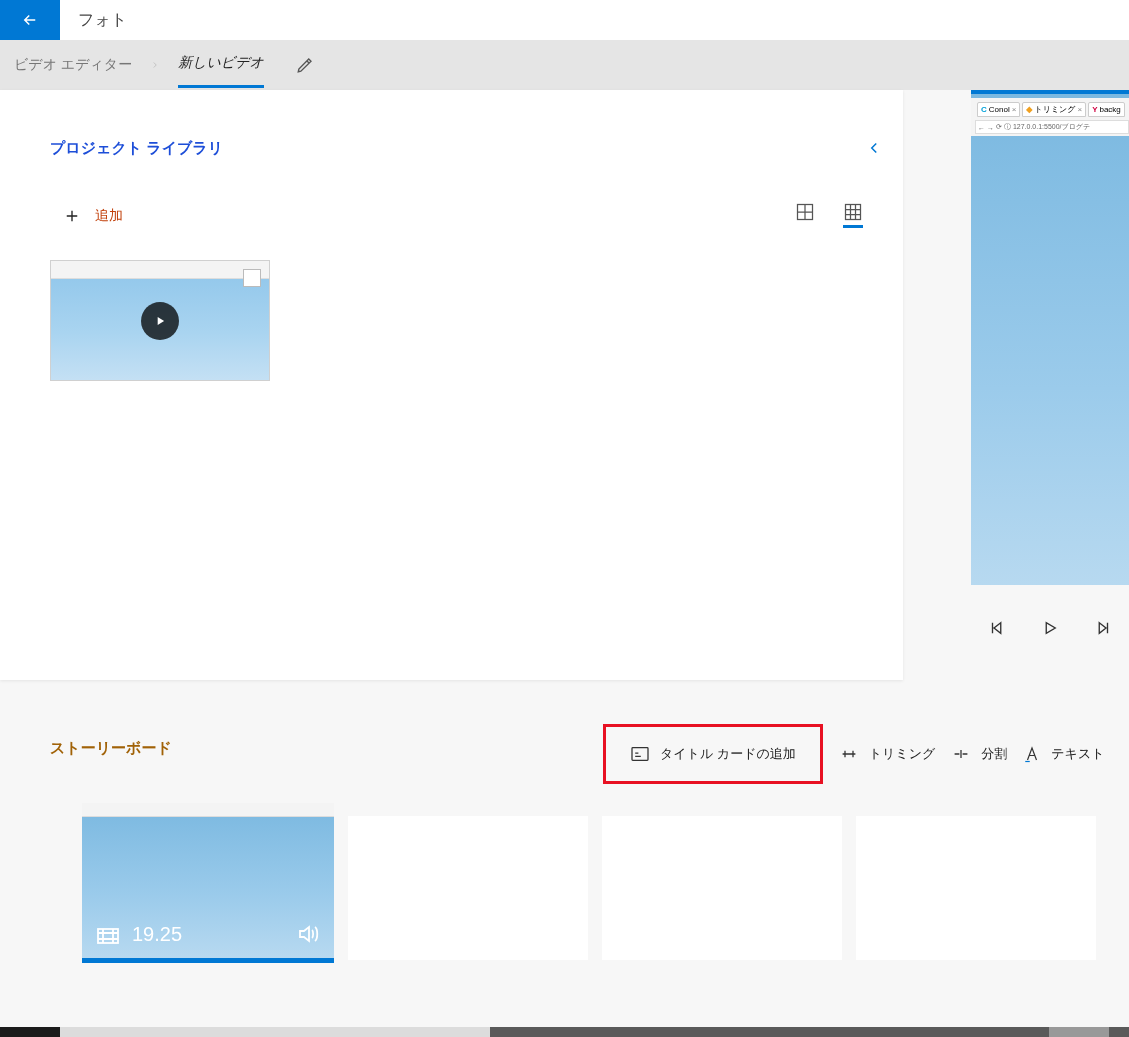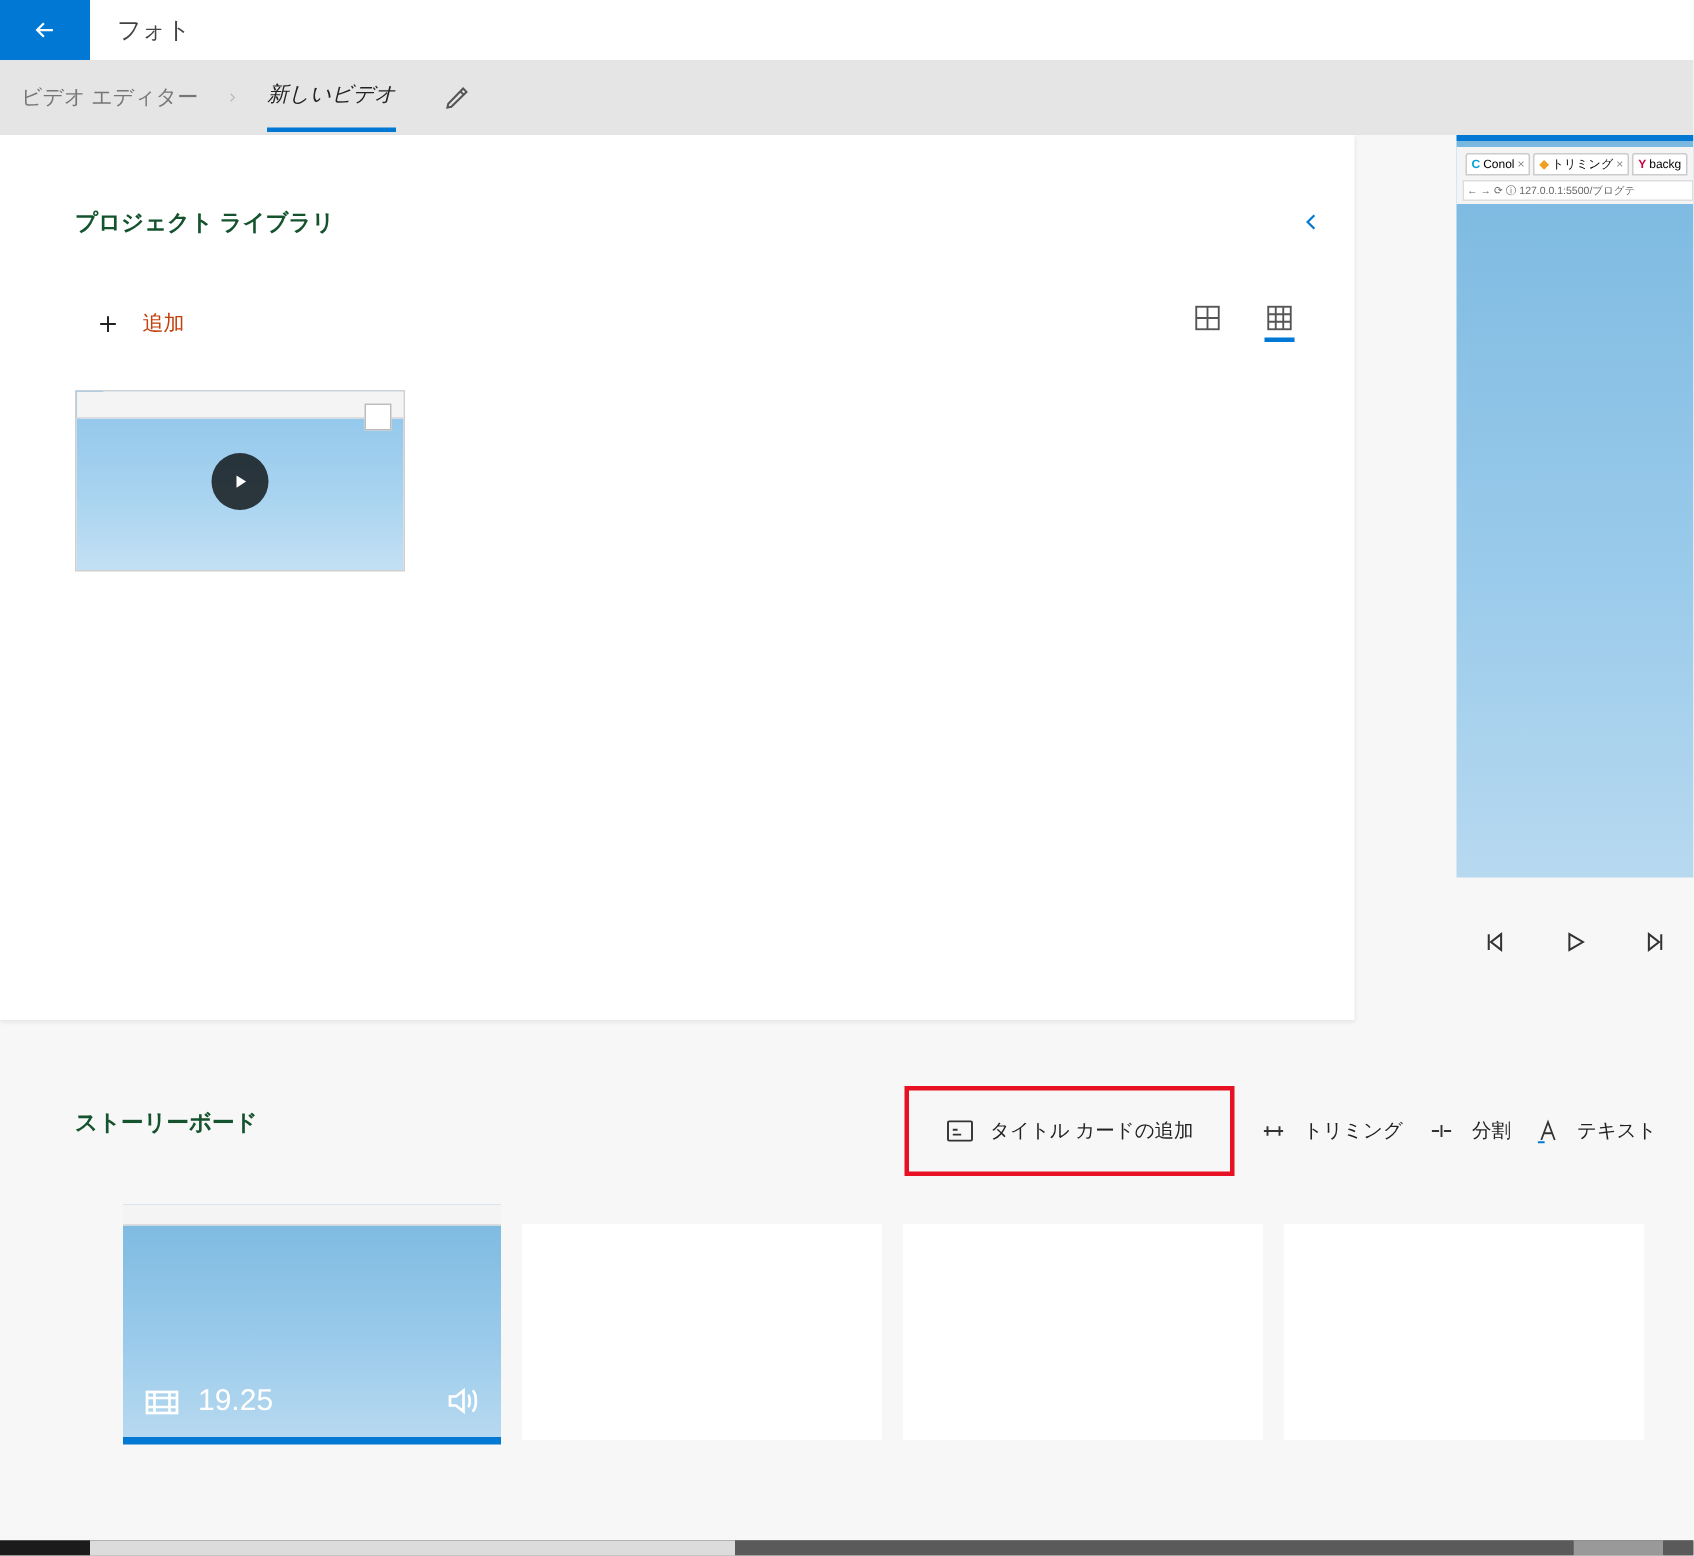--- a/index.html
+++ b/index.html
@@ -15,21 +15,21 @@
 .crumb-link { font-size: 14px; color: #767676; }
 .crumb-sep { color: #c0c0c0; }
 .crumb-active { font-size: 14px; color: #222; border-bottom: 3px solid #0078d4; padding-bottom: 13px; padding-top: 13px; font-style: italic; }
 .pencil-btn { margin-left: 14px; color: #555; }
 
 
 .mainrow { display: flex; gap: 0; }
 
 
 .library { width: 903px; height: 590px; background: #fff; box-shadow: 0 1px 3px rgba(0,0,0,.08); position: relative; }
-.lib-title { position: absolute; left: 50px; top: 49px; font-size: 15px; font-weight: 600; color: #14532d; }
+.lib-title { position: absolute; left: 50px; top: 49px; font-size: 15px; font-weight: 600; color: #1d4ed8; }
 .collapse-btn { position: absolute; right: 20px; top: 49px; color: #0078d4; }
 .add-btn { position: absolute; left: 63px; top: 117px; display: flex; align-items: center; gap: 14px; color: #c2410c; font-size: 14px; }
 .view-large { position: absolute; right: 88px; top: 112px; color: #444; }
 .view-small { position: absolute; right: 40px; top: 112px; color: #444; border-bottom: 3px solid #0078d4; padding-bottom: 3px; }
 .thumb1 { position: absolute; left: 50px; top: 170px; width: 220px; height: 121px; background: linear-gradient(180deg,#8ec5ea 0%,#a9d4f0 60%,#c4e0f4 100%); border: 1px solid #d0d0d0; }
 .thumb1::before { content:""; position:absolute; left:0; top:0; width:0; height:0; border-top:18px solid #0078d4; border-right:18px solid transparent; }
 .thumb1-top { position:absolute; top:0; left:0; right:0; height:18px; background:#f4f4f4; border-bottom:1px solid #ddd; }
 .thumb1-play { position:absolute; left:50%; top:50%; transform:translate(-50%,-50%); width:38px; height:38px; background:rgba(0,0,0,.75); border-radius:50%; display:flex; align-items:center; justify-content:center; color:#fff; }
 .thumb1-chk { position:absolute; right:8px; top:8px; width:18px; height:18px; background:#fff; border:1px solid #bbb; }
 
@@ -38,29 +38,29 @@
 .preview-canvas { width: 158px; height: 495px; background: linear-gradient(180deg,#7ab8e0 0%, #9bcbeb 60%, #b7d9f0 100%); border-top:4px solid #0078d4; position:relative; }
 .preview-top { position:absolute; top:4px; left:0; right:0; height:38px; background:#f4f4f4; }
 .tabrow { position:absolute; top:4px; left:6px; display:flex; gap:2px; font-size:8px; }
 .tab { background:#fff; border:1px solid #ccc; border-radius:2px 2px 0 0; padding:1px 3px; display:flex; align-items:center; gap:2px; }
 .tab .x { color:#888; font-size:8px; }
 .urlbar { position:absolute; top:22px; left:4px; right:0; height:14px; background:#fff; border:1px solid #ddd; font-size:7px; color:#666; display:flex; align-items:center; padding-left:2px; gap:2px; }
 .preview-controls { display:flex; justify-content:space-around; margin-top:34px; color:#333; }
 
 
 .story { position:absolute; left:0; top:700px; right:0; }
-.story-title { position:absolute; left:50px; top:39px; font-size:15px; font-weight:600; color:#14532d;font-family:Liberation Mono, monospace; }
+.story-title { position:absolute; left:50px; top:39px; font-size:15px; font-weight:600; color:#a16207;font-family:Liberation Mono, monospace; }
 .tools { position:absolute; top:24px; left:603px; display:flex; align-items:center; gap:16px; font-size:13px; color:#222; }
 .tool { display:flex; align-items:center; gap:10px; }
 .tool.hl { border:3px solid #e81123; padding:18px 24px; }
 .clips { position:absolute; left:82px; top:103px; display:flex; gap:14px; }
 .clip { width:252px; height:160px; background:#fff; position:relative; }
 .clip.filled { background: linear-gradient(180deg,#7ab8e0 0%, #9bcbeb 60%, #b7d9f0 100%); border-bottom:5px solid #0078d4; }
 .clip.filled .cliptop { position:absolute; top:0; left:0; right:0; height:14px; background:#f4f4f4; border-bottom:1px solid #ddd; }
-.clip-dur { position:absolute; left:14px; bottom:12px; color:#fff; font-size:20px; display:flex; align-items:center; gap:12px; }
+.clip-dur { position:absolute; left:14px; bottom:12px; color:#fff; font-size:20px; display:flex; align-items:flex-end; gap:12px; }
 .clip-vol { position:absolute; right:14px; bottom:12px; color:#fff; }
 .clip.empty { height:144px; margin-top:13px; width:240px; }
 
 .timeline { position:absolute; left:0; right:0; top:1027px; height:10px; background:#1b1b1b; display:flex; }
 .tl-a { width:60px; background:#1b1b1b; }
 .tl-b { width:430px; background:#dcdcdc; }
 .tl-c { flex:1; background:#5a5a5a; }
 .tl-d { width:60px; background:#999; }
 .tl-e { width:20px; background:#5a5a5a; }
 

